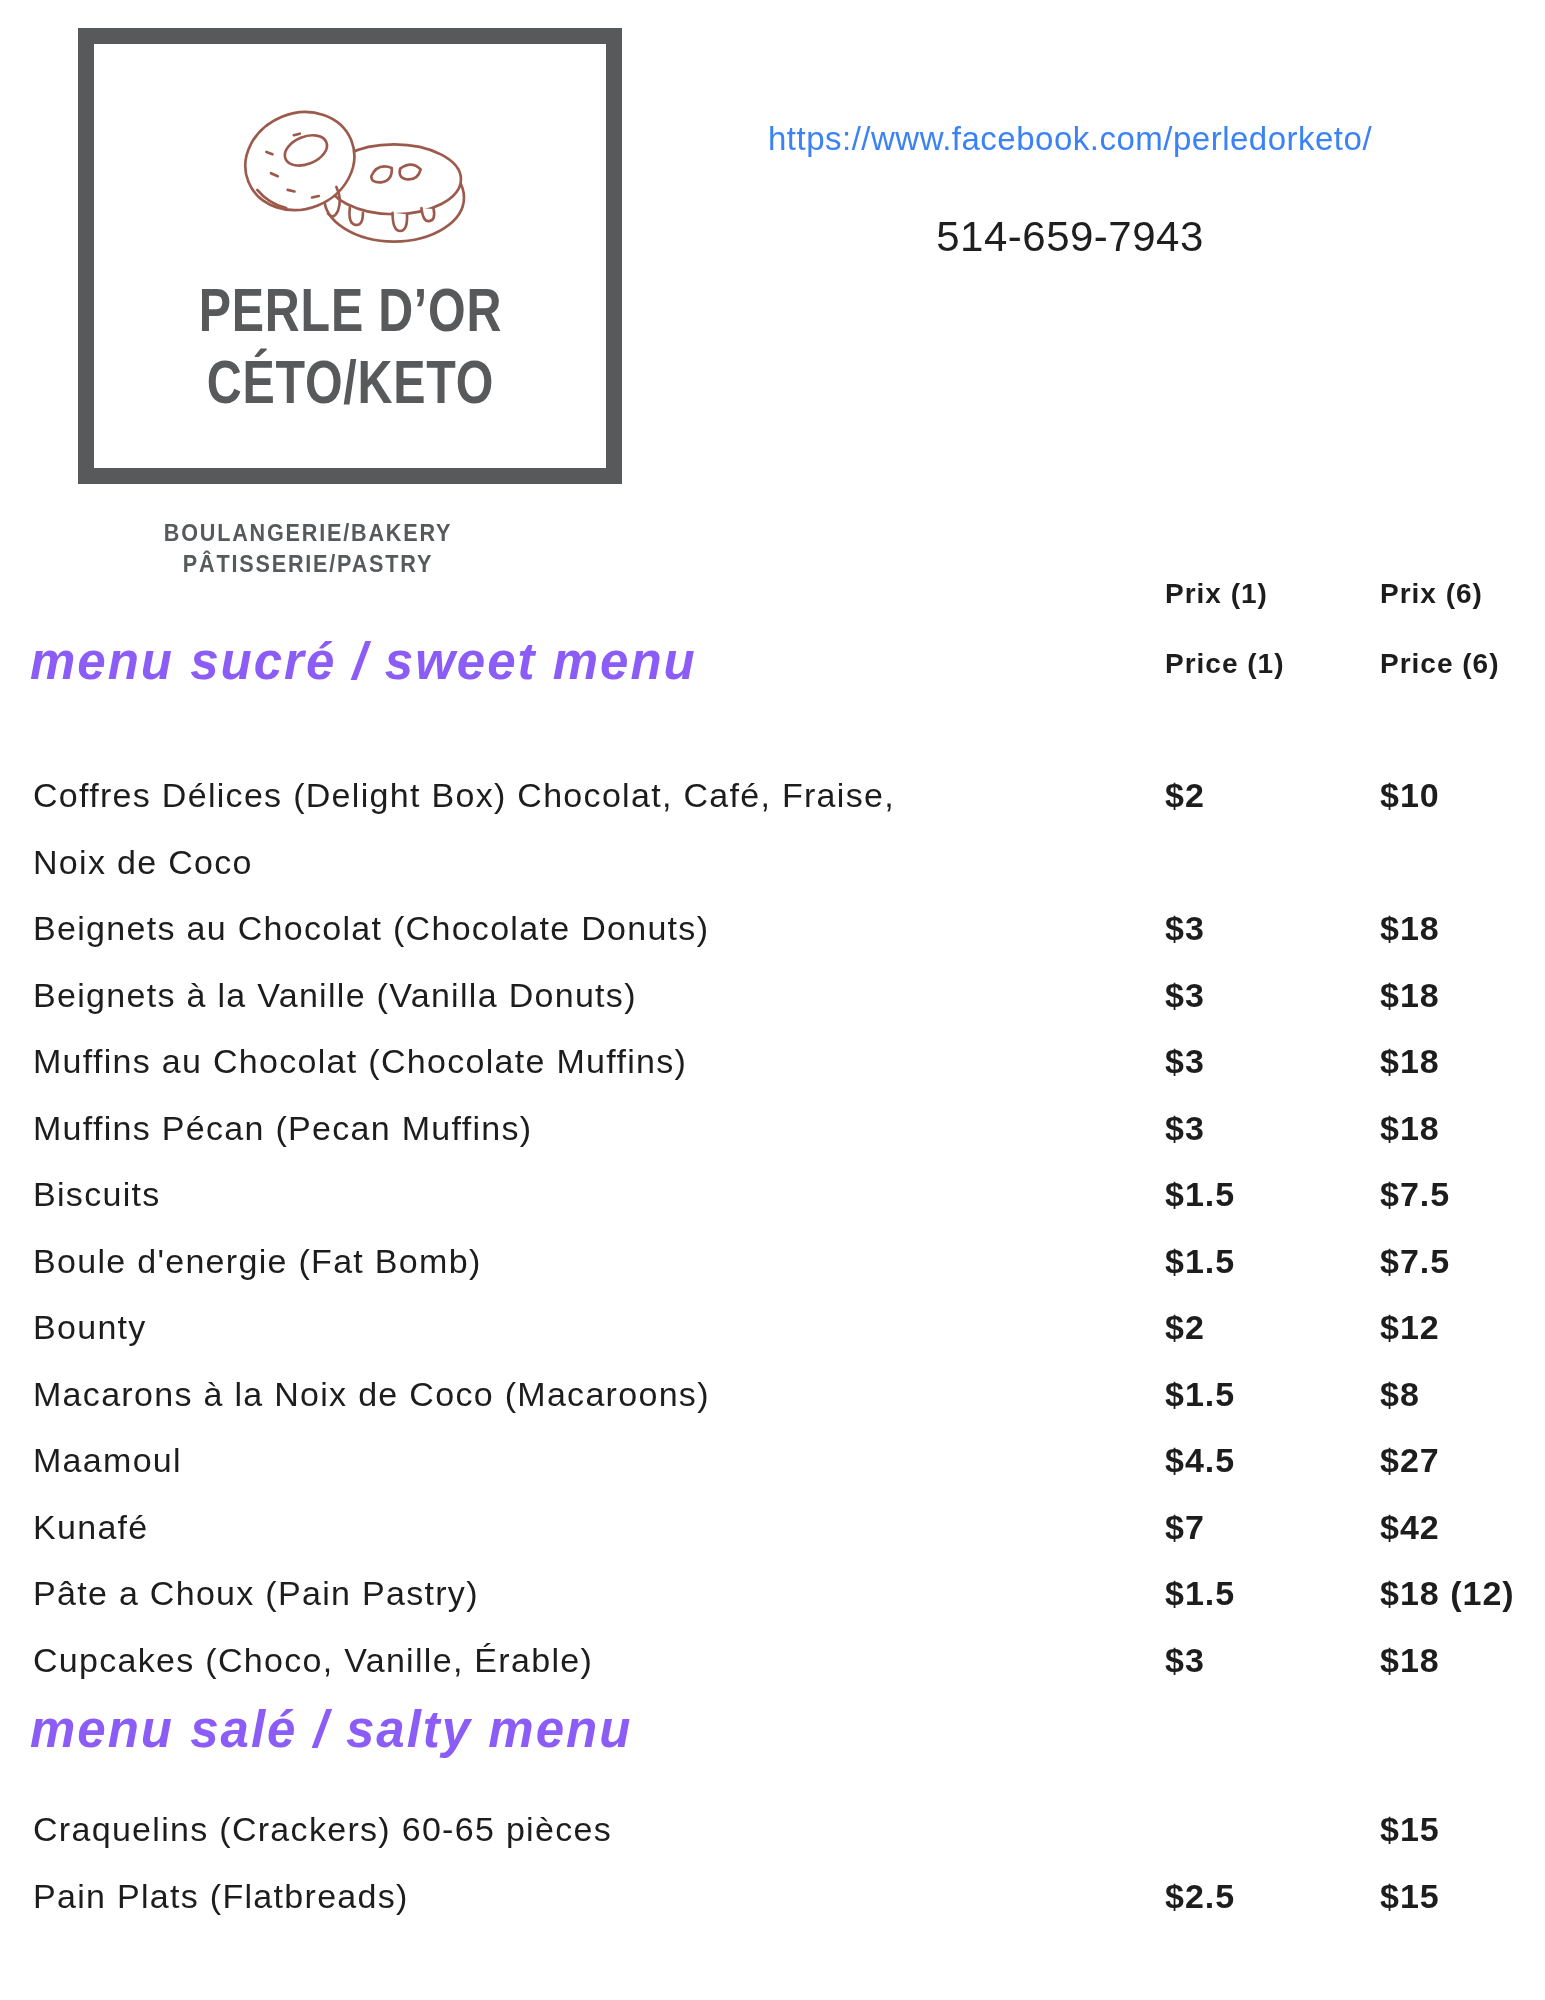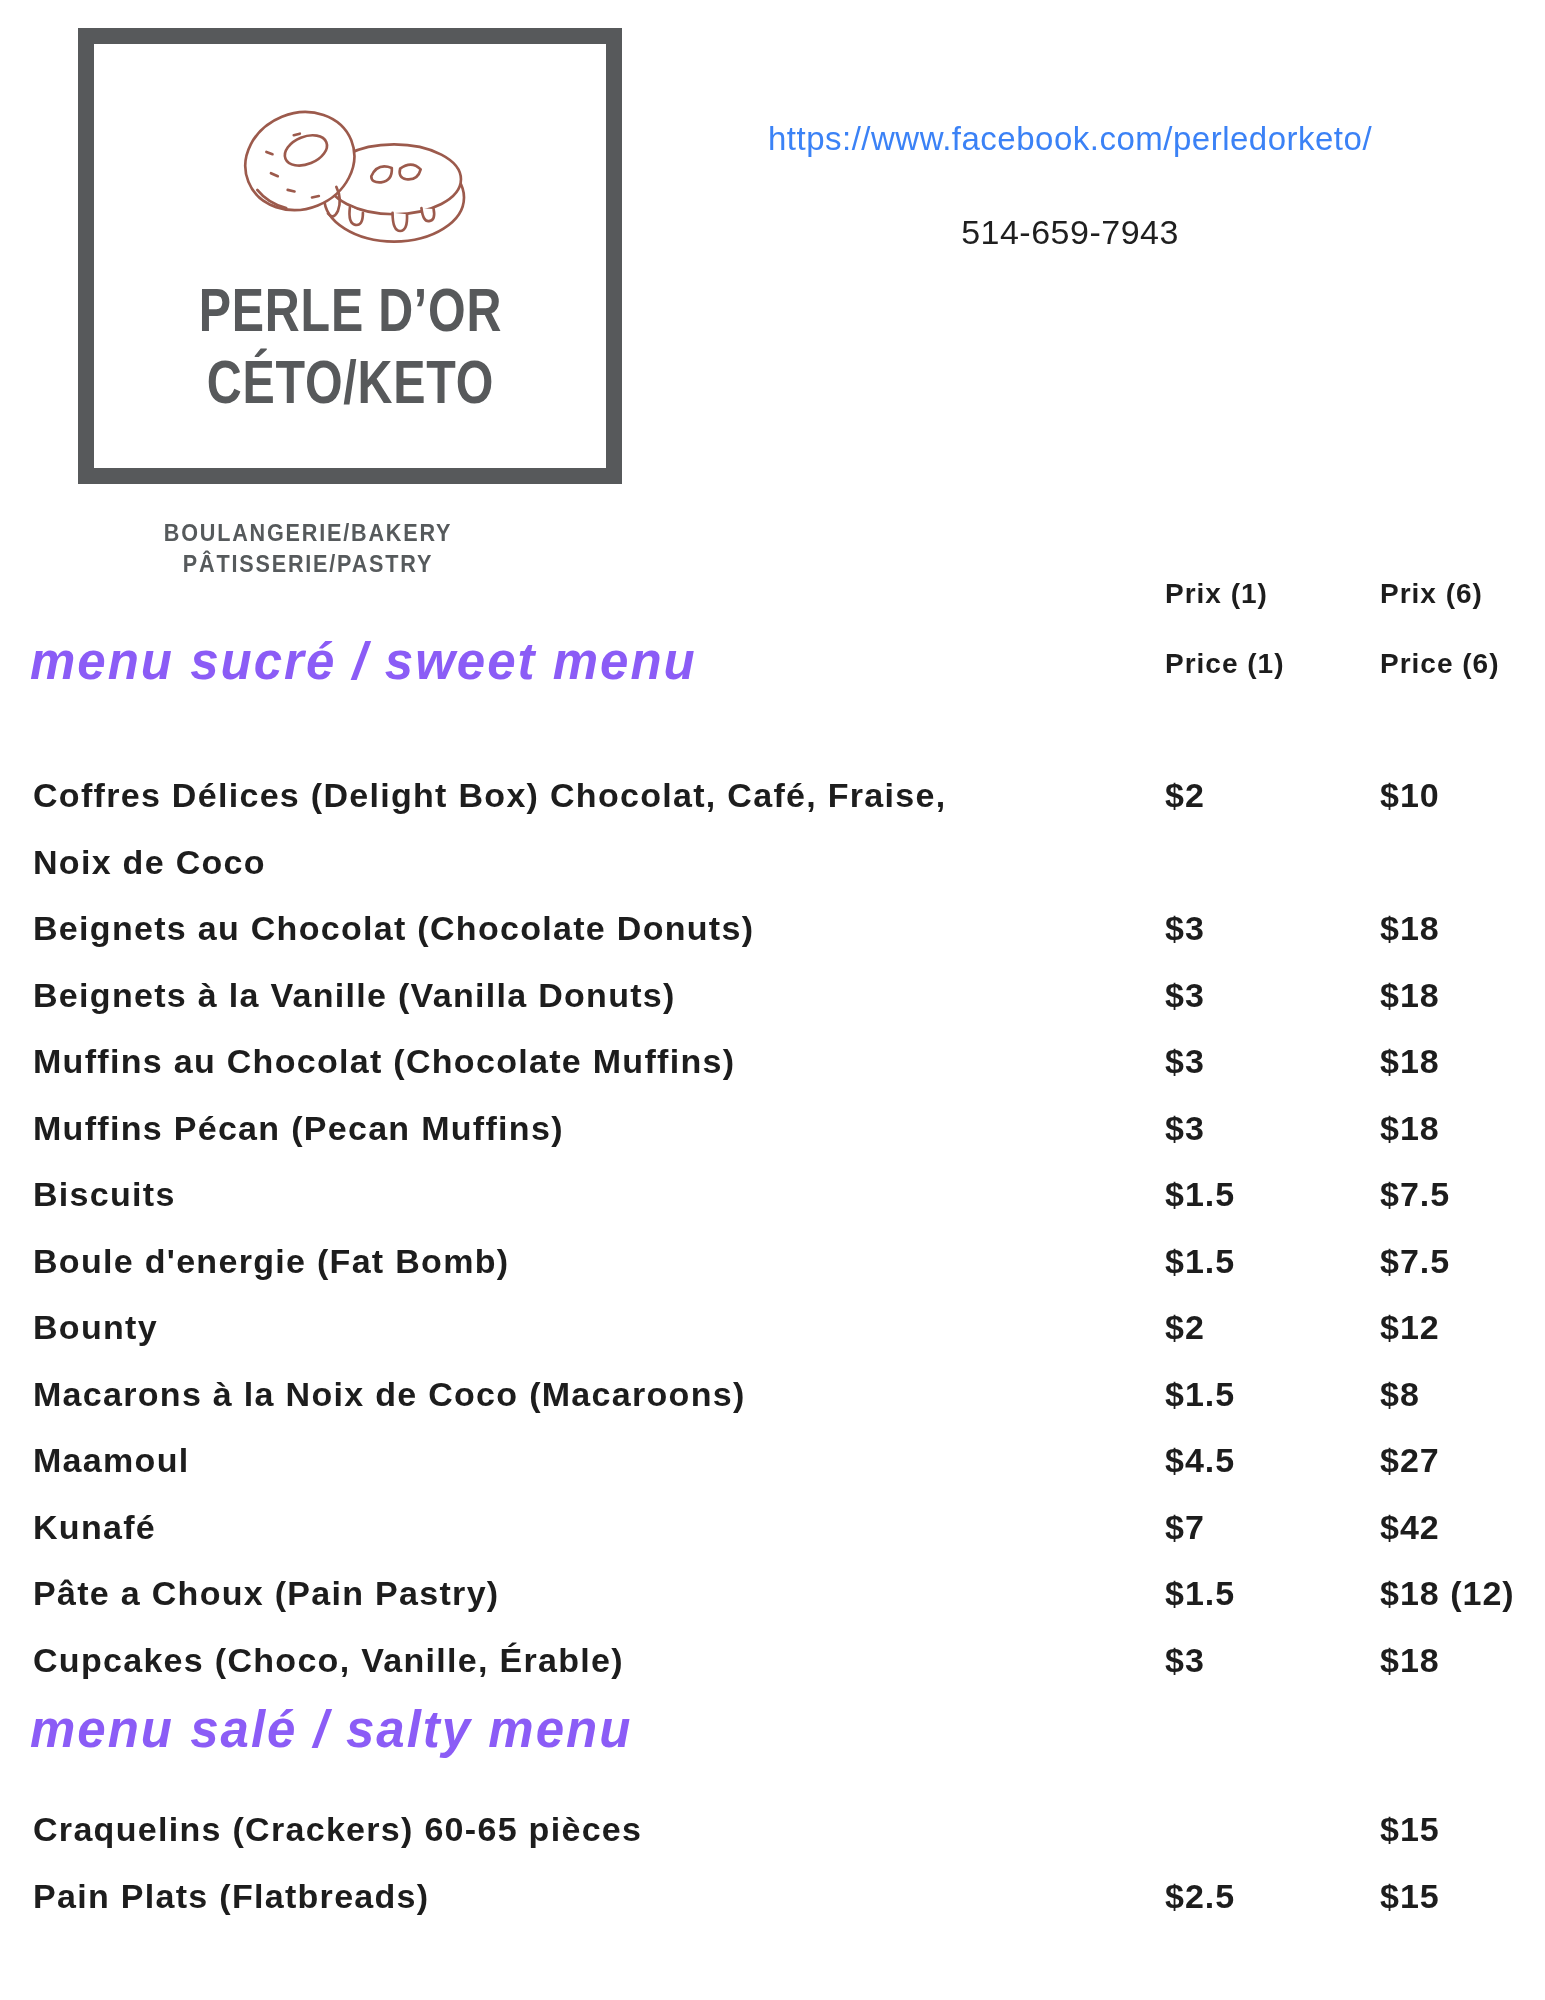--- a/index.html
+++ b/index.html
@@ -24,41 +24,41 @@
   
   .tagline{
     position:absolute;left:78px;top:517px;width:460px;text-align:center;
     color:#565a5c;font-weight:700;font-size:24px;line-height:31px;
     letter-spacing:2px;transform:scaleX(.9);transform-origin:center top;
     white-space:nowrap;
   }
   
   .contact{position:absolute;left:595px;top:120px;width:950px;text-align:center;}
   .fb-url{font-size:33px;letter-spacing:.5px;color:#3b82f6;}
-  .phone{margin-top:55px;font-size:34px;letter-spacing:.5px;color:#1f1f1f;}
+  .phone{margin-top:55px;font-size:42px;letter-spacing:.5px;color:#1f1f1f;}
   
   .colhead{position:absolute;font-size:28px;font-weight:700;letter-spacing:1px;white-space:nowrap;text-align:right;}
   .ch-p1a{left:1165px;top:578px;}
   .ch-p6a{left:1380px;top:578px;}
   .ch-p1b{left:1165px;top:648px;}
   .ch-p6b{left:1380px;top:648px;}
   
   .section-title{
     position:absolute;left:30px;color:#8b5cf6;
     font-style:italic;font-weight:700;font-size:51px;letter-spacing:2px;
     white-space:nowrap;
   }
   #sweet-title{top:632px;}
   #salty-title{top:1700px;}
   
   .rows{position:absolute;left:33px;right:20px;}
   #sweet-rows{top:762px;}
   #salty-rows{top:1796px;}
   .row{display:flex;align-items:flex-start;min-height:66.5px;}
-  .iname{flex:0 0 1132px;font-weight:700;font-size:34px;line-height:66.5px;letter-spacing:1.3px;}
+  .iname{flex:0 0 1132px;font-weight:400;font-size:34px;line-height:66.5px;letter-spacing:1.3px;}
   .iname .l2{display:block;}
   .p{font-weight:700;font-size:34px;line-height:66.5px;letter-spacing:1px;white-space:nowrap;}
   .p1{flex:0 0 215px;}
   .p2{flex:1;}
 </style>
 </head>
 <body>
 
 <div class="logo-box">
   <svg class="donuts" viewBox="0 0 340 250" aria-hidden="true">

